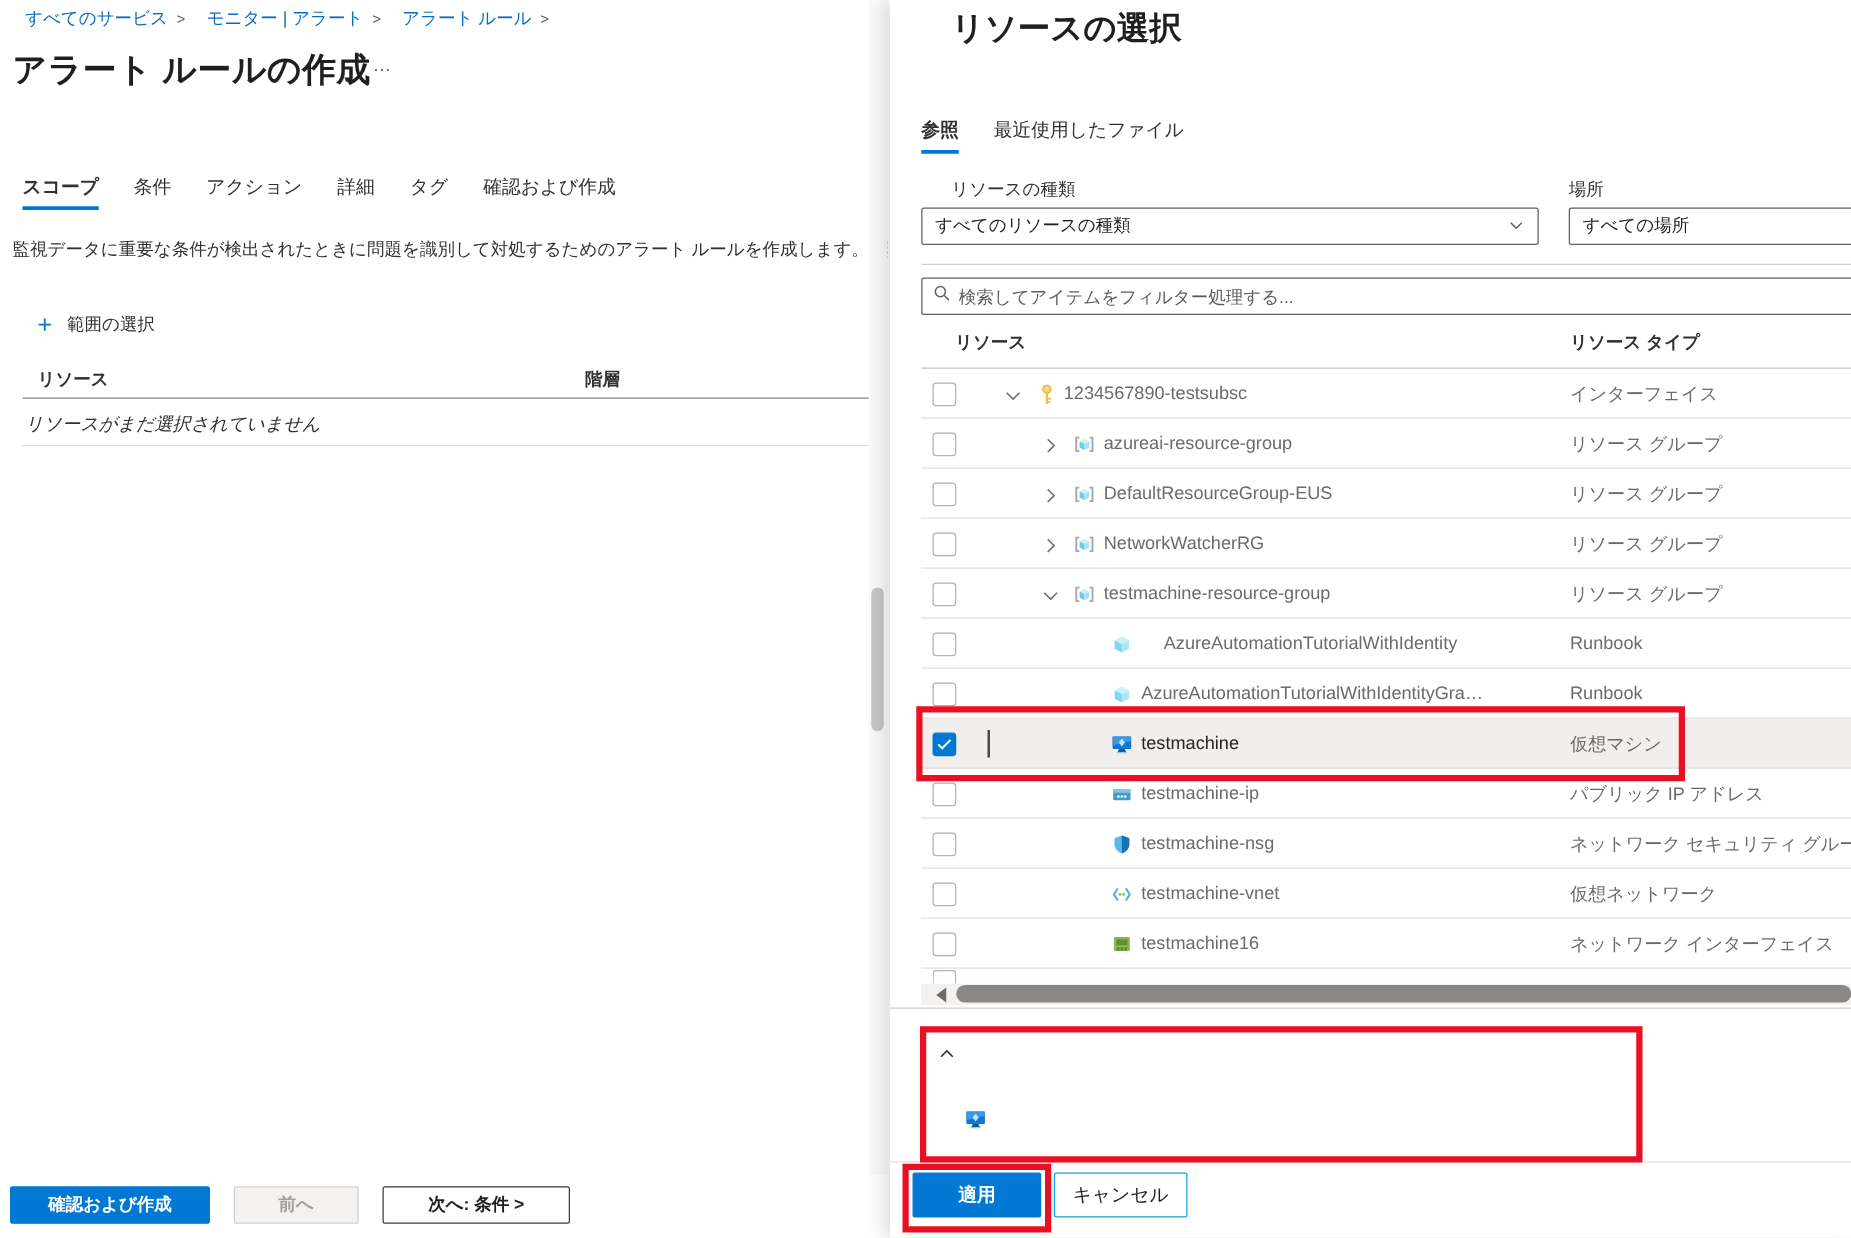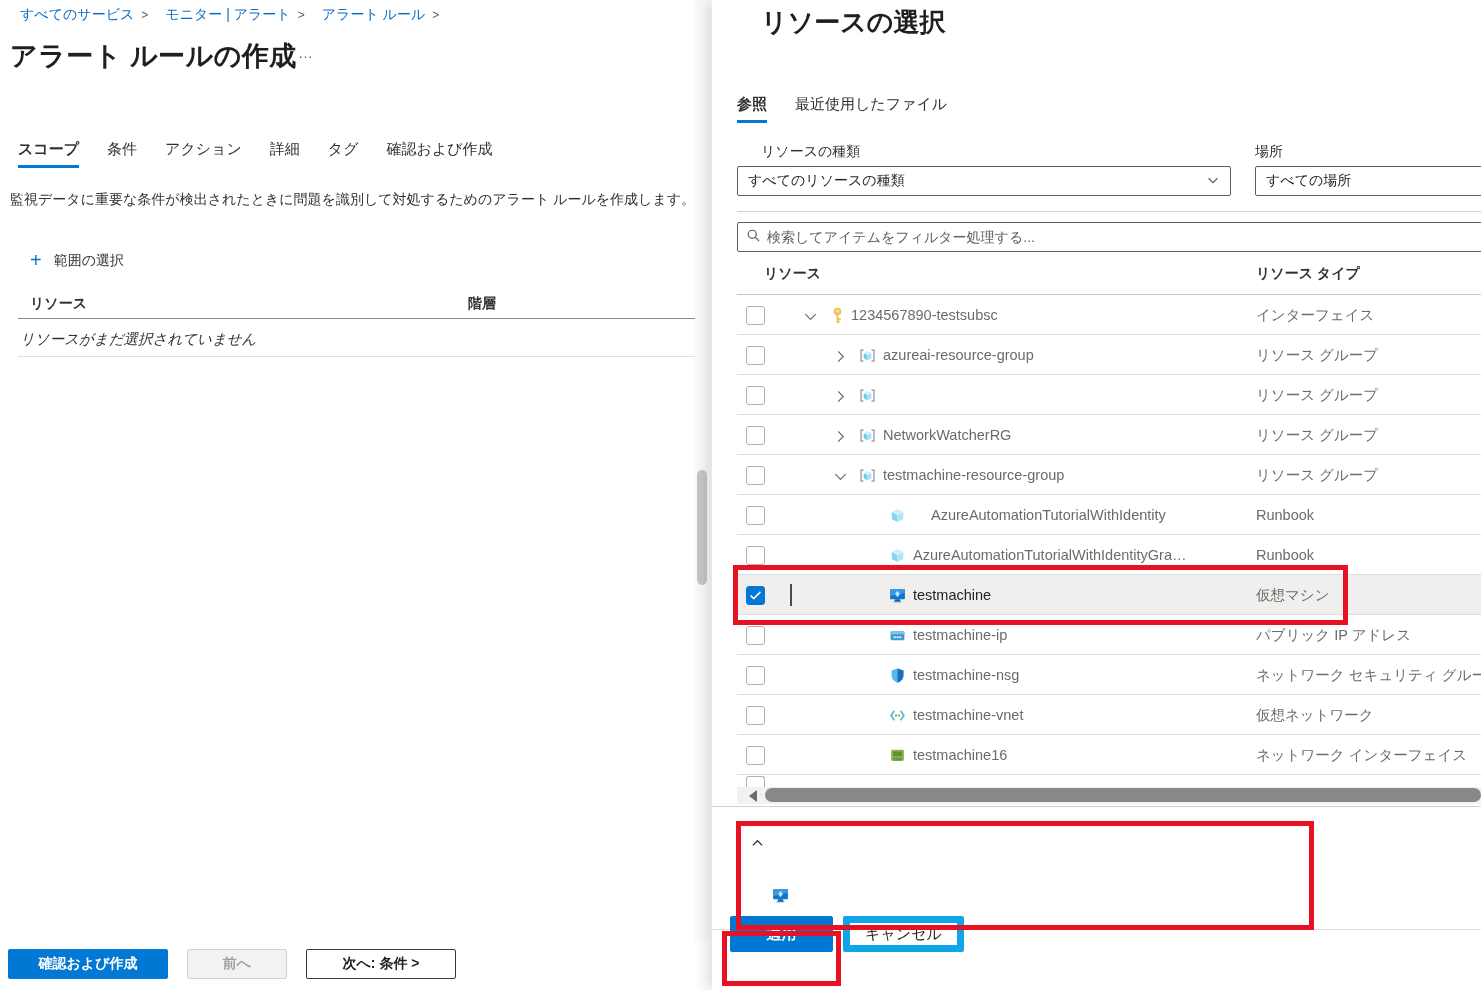--- a/index.html
+++ b/index.html
@@ -79,24 +79,24 @@
 
   .hscroll { position:absolute; left:25px; top:787px; width:744px; height:17px; background:#f3f2f1; }
   .hscroll .arrow { position:absolute; left:12px; top:3px; width:0; height:0;
     border-top:6px solid transparent; border-bottom:6px solid transparent; border-right:8px solid #6d6b68; cursor:pointer; }
   .hscroll .thumb { position:absolute; left:28px; top:1px; width:716px; height:14px; background:#8a8886; border-radius:7px; cursor:pointer; }
   .hscroll-divider { position:absolute; left:0; top:806px; width:769px; border-top:1px solid #d2d0ce; }
 
   .sel-head { position:absolute; left:0; top:830px; width:769px; height:26px; }
   .sel-row { position:absolute; left:0; top:878px; width:769px; height:52px; border-bottom:1px solid #e1dfdd; }
 
-  .rfooter-btn { position:absolute; top:916px; height:36px; border-radius:2px; font-size:15px;
+  .rfooter-btn { position:absolute; top:938px; height:36px; border-radius:2px; font-size:15px;
     display:flex; align-items:center; justify-content:center; cursor:pointer; }
   .apply { left:18px; width:103px; background:#0078d4; color:#fff; font-weight:bold; border:1px solid #0078d4; }
-  .cancel { left:131px; width:121px; background:#fff; color:#201f1e; border:7px solid #0ea5e9; }
+  .cancel { left:131px; width:107px; background:#fff; color:#201f1e; border:1px solid #0ea5e9; }
 
   
   .ann { position:absolute; border:5px solid #e81123; background:transparent; z-index:40; pointer-events:none; }
   .ann-row { left:733px; top:565px; width:615px; height:60px; }
   .ann-sel { left:736px; top:821px; width:578px; height:109px; }
   .ann-apply { left:722px; top:931px; width:119px; height:55px; }
 </style>
 </head>
 <body>
 
@@ -212,20 +212,21 @@
         <span class="chev-box" style="left: 96px;"><svg width="15" height="15" viewBox="0 0 16 16">
             <path d="M5.5 2.5L11 8l-5.5 5.5" stroke="#6d6b68" stroke-width="1.3" fill="none"></path>
           </svg></span>
         <span class="icon16" style="left: 122px;"><svg width="17" height="17" viewBox="0 0 16 16">
             <path d="M1.2 2.2h3v1.4H2.6v8.8h1.6v1.4h-3z" fill="#a6a6a6"></path>
             <path d="M14.8 2.2h-3v1.4h1.6v8.8h-1.6v1.4h3z" fill="#a6a6a6"></path>
             <polygon points="8,3.8 11.6,5.8 8,7.8 4.4,5.8" fill="#cdeff9"></polygon>
             <polygon points="4.4,5.8 8,7.8 8,12.4 4.4,10.4" fill="#69cdee"></polygon>
             <polygon points="11.6,5.8 8,7.8 8,12.4 11.6,10.4" fill="#a3e2f4"></polygon>
           </svg></span>
+        <span class="cell name" style="left: 146px;">DefaultResourceGroup-EUS</span>
         <span class="cell type" style="left: 519px;">リソース グループ</span>
       </div>
       <div class="rrow" style="top: 120px;">
         <div class="cb"></div>
         <span class="chev-box" style="left: 96px;"><svg width="15" height="15" viewBox="0 0 16 16">
             <path d="M5.5 2.5L11 8l-5.5 5.5" stroke="#6d6b68" stroke-width="1.3" fill="none"></path>
           </svg></span>
         <span class="icon16" style="left: 122px;"><svg width="17" height="17" viewBox="0 0 16 16">
             <path d="M1.2 2.2h3v1.4H2.6v8.8h1.6v1.4h-3z" fill="#a6a6a6"></path>
             <path d="M14.8 2.2h-3v1.4h1.6v8.8h-1.6v1.4h3z" fill="#a6a6a6"></path>

